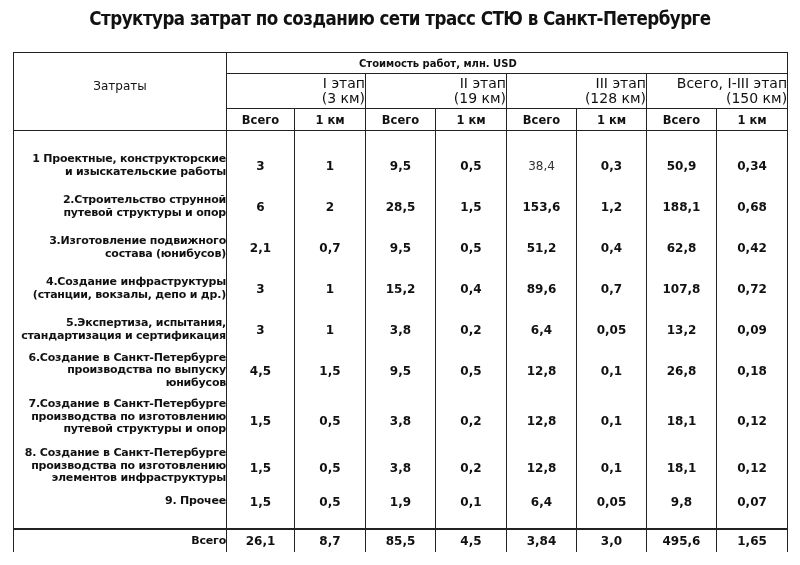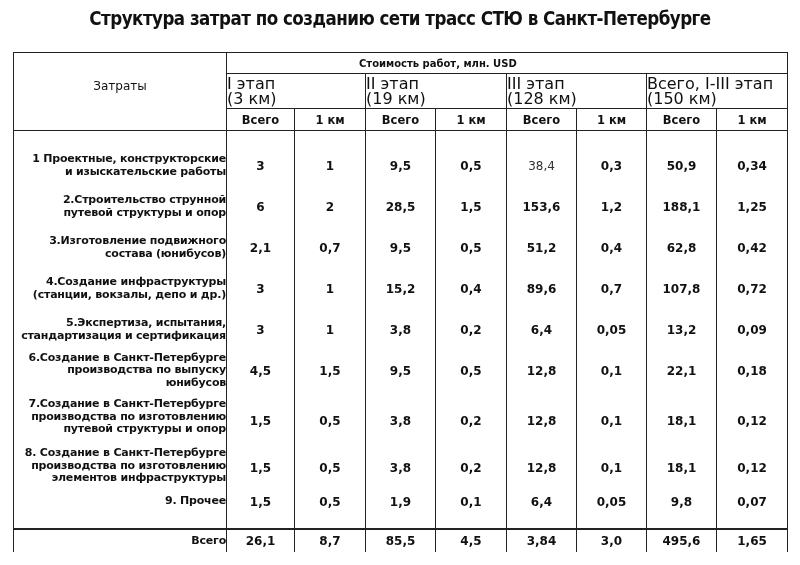--- a/index.html
+++ b/index.html
@@ -7,21 +7,21 @@
          font-family:"DejaVu Sans", sans-serif; color:#111; }
   .title { position:absolute; left:0; top:7px; width:800px; text-align:center;
            font-family:"DejaVu Sans", sans-serif; font-weight:bold; font-size:19px;
            letter-spacing:-0.6px; transform:scaleX(0.88); transform-origin:center; }
   table { position:absolute; left:13px; top:52px; border-collapse:collapse;
           table-layout:fixed; width:774px; }
   td, th { border:1.5px solid #222; padding:0; font-size:11.5px; }
   th { font-weight:normal; }
   .hdr-cost { height:20px; text-align:left; padding-left:62px; font-size:10px; font-weight:bold; }
   .hdr-cost-inner { display:inline-block; }
-  .hdr-stage { height:34px; text-align:left; font-size:16px; line-height:15px; }
+  .hdr-stage { height:34px; text-align:right; font-size:14px; line-height:15px; }
   .hdr-sub { height:21px; text-align:center; font-weight:bold; font-size:11.5px; }
   .hdr-main { text-align:center; font-size:12px; vertical-align:top; padding-top:26px; }
   .body td { border-top:none; border-bottom:none; }
   .label { text-align:right; padding-left:6px; font-weight:bold; font-size:11px; line-height:12.5px; letter-spacing:-0.2px; vertical-align:middle; }
   .num { text-align:center; font-weight:bold; font-size:12px; vertical-align:middle; }
   .num.light { font-weight:normal; color:#333; }
   .total td { height:22px; border-top:2px solid #222; }
   .total .label { padding-left:18px; }
   .spacer td { height:14px; }
 </style>
@@ -107,21 +107,21 @@
           <div>2.Строительство струнной</div>
           <div>путевой структуры и опор</div>
         </td>
         <td class="num" style="padding-top:0px">6</td>
         <td class="num" style="padding-top:0px">2</td>
         <td class="num" style="padding-top:0px">28,5</td>
         <td class="num" style="padding-top:0px">1,5</td>
         <td class="num" style="padding-top:0px">153,6</td>
         <td class="num" style="padding-top:0px">1,2</td>
         <td class="num" style="padding-top:0px">188,1</td>
-        <td class="num" style="padding-top:0px">1,25</td>
+        <td class="num" style="padding-top:0px">0,68</td>
       </tr>
       <tr style="height:41px">
         <td class="label">
           <div>3.Изготовление подвижного</div>
           <div>состава (юнибусов)</div>
         </td>
         <td class="num" style="padding-top:0px">2,1</td>
         <td class="num" style="padding-top:0px">0,7</td>
         <td class="num" style="padding-top:0px">9,5</td>
         <td class="num" style="padding-top:0px">0,5</td>
@@ -162,21 +162,21 @@
         <td class="label">
           <div>6.Создание в Санкт-Петербурге</div>
           <div>производства по выпуску юнибусов</div>
         </td>
         <td class="num" style="padding-top:0px">4,5</td>
         <td class="num" style="padding-top:0px">1,5</td>
         <td class="num" style="padding-top:0px">9,5</td>
         <td class="num" style="padding-top:0px">0,5</td>
         <td class="num" style="padding-top:0px">12,8</td>
         <td class="num" style="padding-top:0px">0,1</td>
-        <td class="num" style="padding-top:0px">22,1</td>
+        <td class="num" style="padding-top:0px">26,8</td>
         <td class="num" style="padding-top:0px">0,18</td>
       </tr>
       <tr style="height:52px">
         <td class="label">
           <div>7.Создание  в Санкт-Петербурге</div>
           <div>производства по изготовлению</div>
           <div>путевой структуры и опор</div>
         </td>
         <td class="num" style="padding-top:8px">1,5</td>
         <td class="num" style="padding-top:8px">0,5</td>

